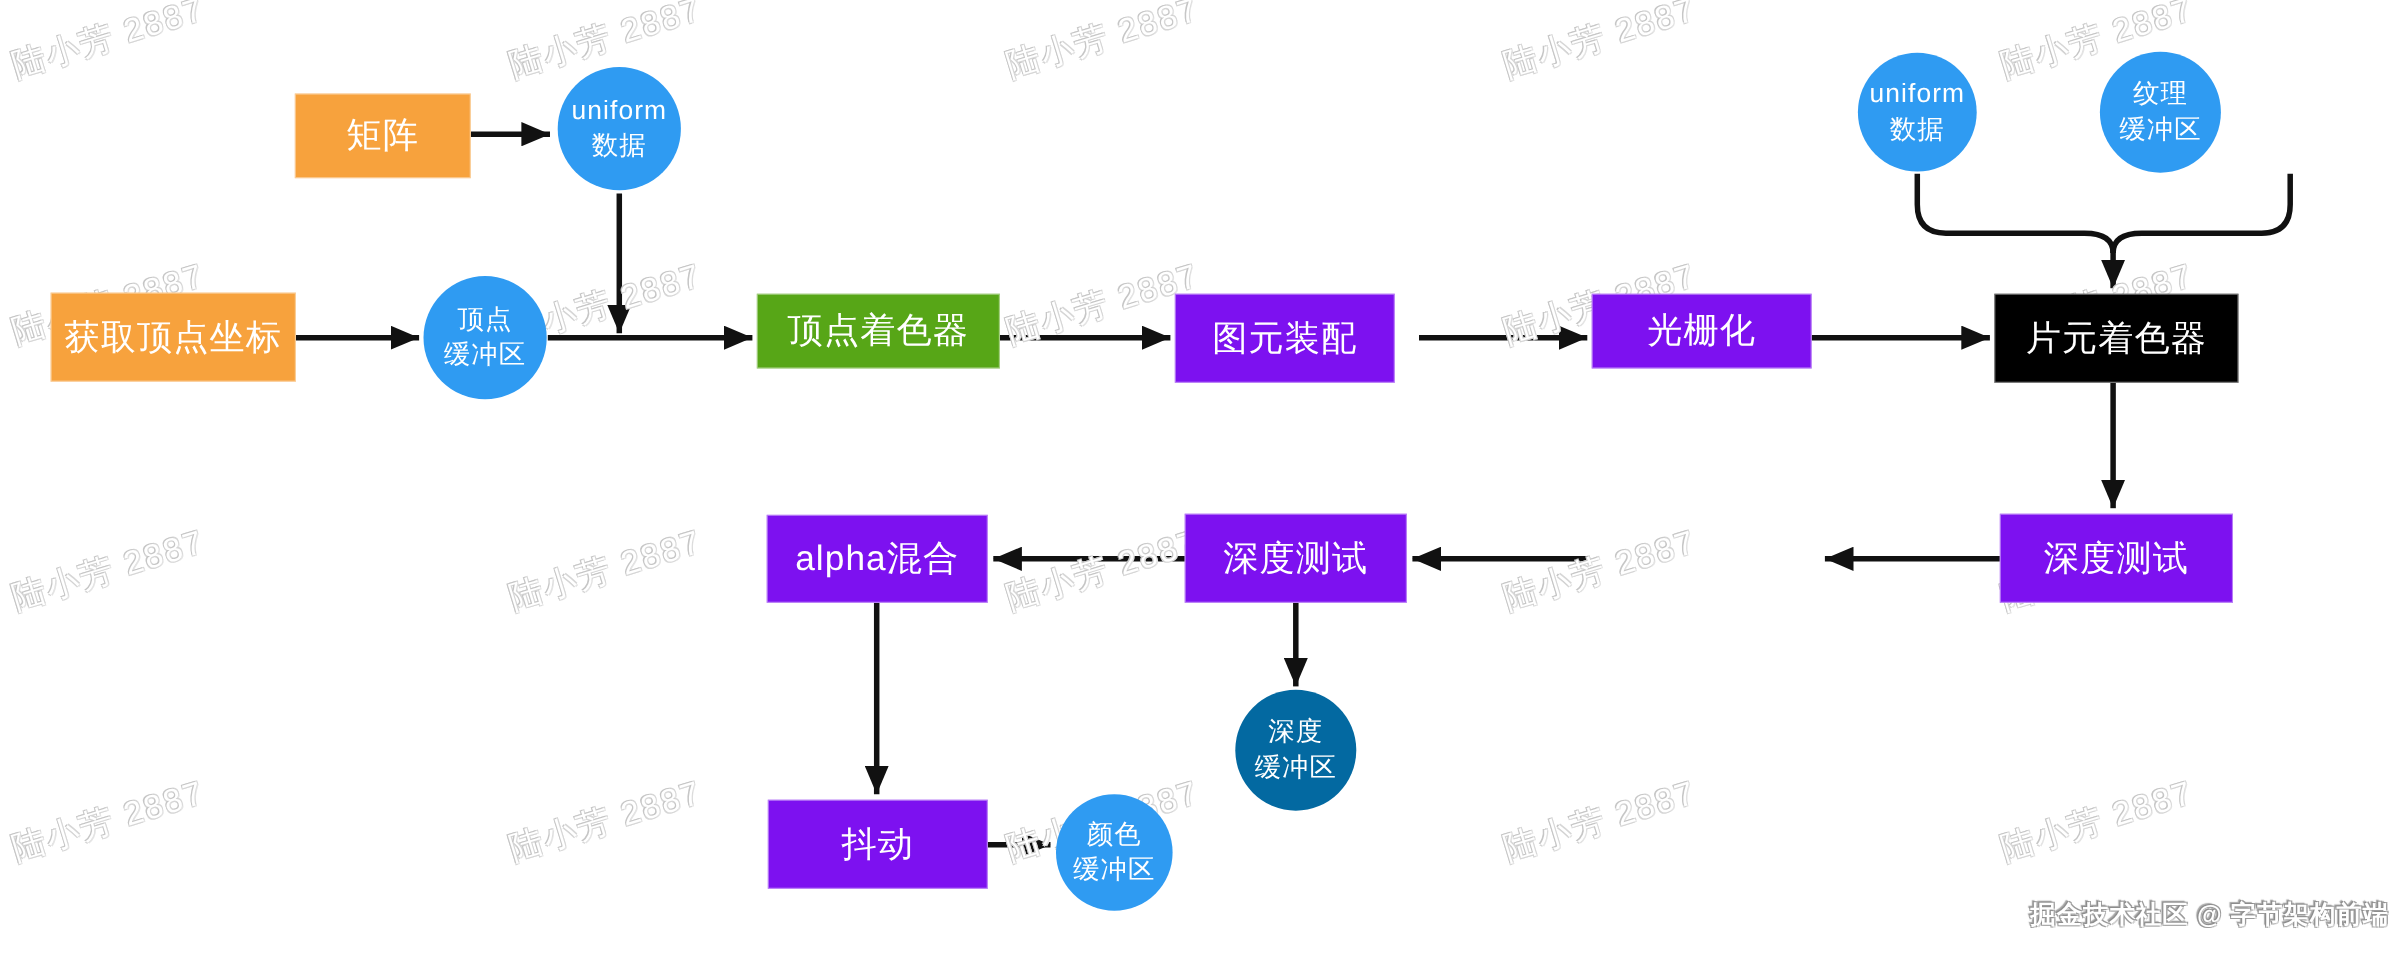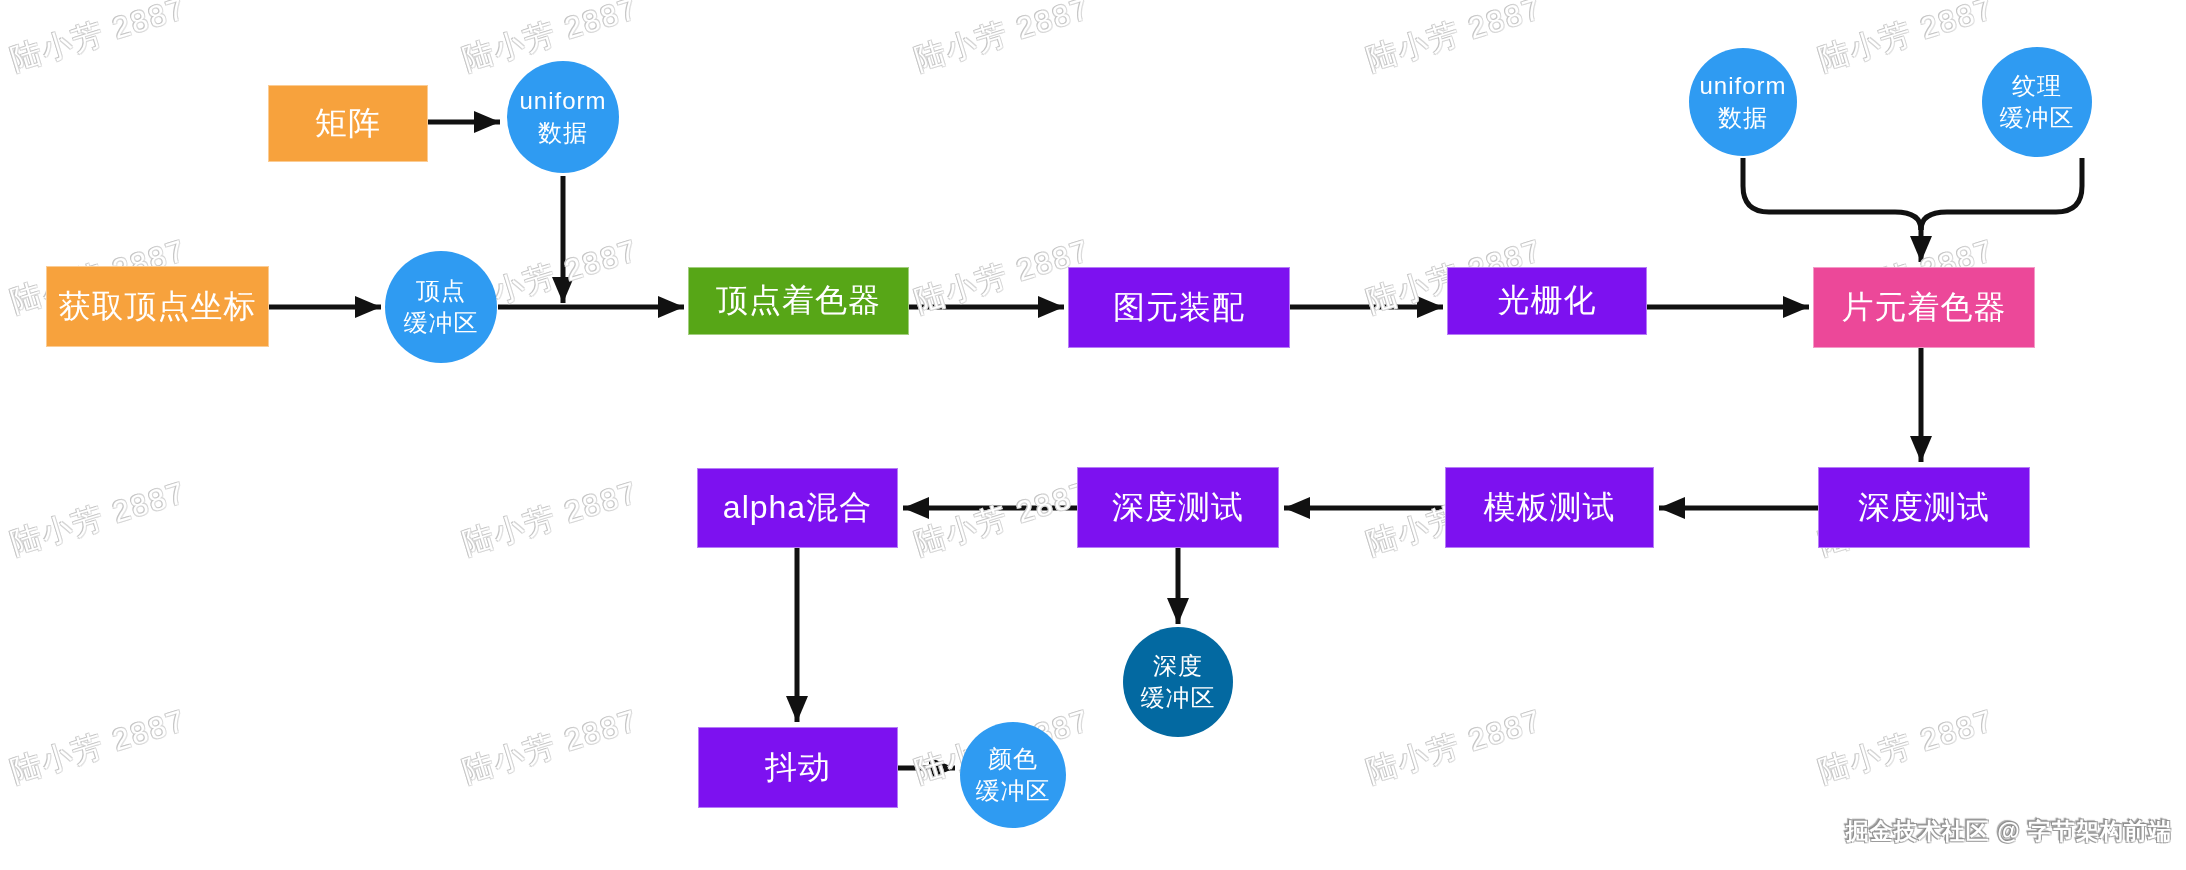--- a/index.html
+++ b/index.html
@@ -99,42 +99,39 @@
     <div class="node rect" style="background: rgb(247, 162, 61); left: 46px; top: 266px; width: 223px; height: 81px;">
       <div>获取顶点坐标</div>
     </div>
     <div class="node circle" style="background: rgb(47, 155, 242); left: 385px; top: 251px; width: 112px; height: 112px;">
       <div>顶点</div>
       <div>缓冲区</div>
     </div>
     <div class="node rect" style="background: rgb(87, 166, 23); left: 688px; top: 267px; width: 221px; height: 68px;">
       <div>顶点着色器</div>
     </div>
-    <div class="node rect" style="background: rgb(125, 17, 240); left: 1068px; top: 267px; width: 222px; height: 81px; text-align: right;">
+    <div class="node rect" style="background: rgb(125, 17, 240); left: 1068px; top: 267px; width: 200px; height: 81px; text-align: right;">
       <div>图元装配</div>
     </div>
     <div class="node rect" style="background: rgb(125, 17, 240); left: 1447px; top: 267px; width: 200px; height: 68px;">
       <div>光栅化</div>
     </div>
-    <div class="node rect" style="background: #ec4899; left: 1813px; top: 267px; width: 222px; height: 81px;">
+    <div class="node rect" style="background: #000000; left: 1813px; top: 267px; width: 222px; height: 81px;">
       <div>片元着色器</div>
     </div>
     <div class="node circle" style="background: rgb(47, 155, 242); left: 1689px; top: 48px; width: 108px; height: 108px;">
       <div>uniform</div>
       <div>数据</div>
     </div>
-    <div class="node circle" style="background: rgb(47, 155, 242); left: 1982px; top: 47px; width: 110px; height: 110px; align-items: center;">
+    <div class="node circle" style="background: rgb(47, 155, 242); left: 1909px; top: 47px; width: 110px; height: 110px; align-items: center;">
       <div>纹理</div>
       <div>缓冲区</div>
     </div>
     <div class="node rect" style="background: rgb(125, 17, 240); left: 1818px; top: 467px; width: 212px; height: 81px;">
       <div>深度测试</div>
-    </div>
-    <div class="node rect" style="background: rgb(125, 17, 240); left: 1445px; top: 467px; width: 209px; height: 81px;">
-      <div>模板测试</div>
     </div>
     <div class="node rect" style="background: rgb(125, 17, 240); left: 1077px; top: 467px; width: 202px; height: 81px;">
       <div>深度测试</div>
     </div>
     <div class="node rect" style="background: rgb(125, 17, 240); left: 697px; top: 468px; width: 201px; height: 80px;">
       <div>alpha混合</div>
     </div>
     <div class="node rect" style="background: rgb(125, 17, 240); left: 698px; top: 727px; width: 200px; height: 81px;">
       <div>抖动</div>
     </div>

